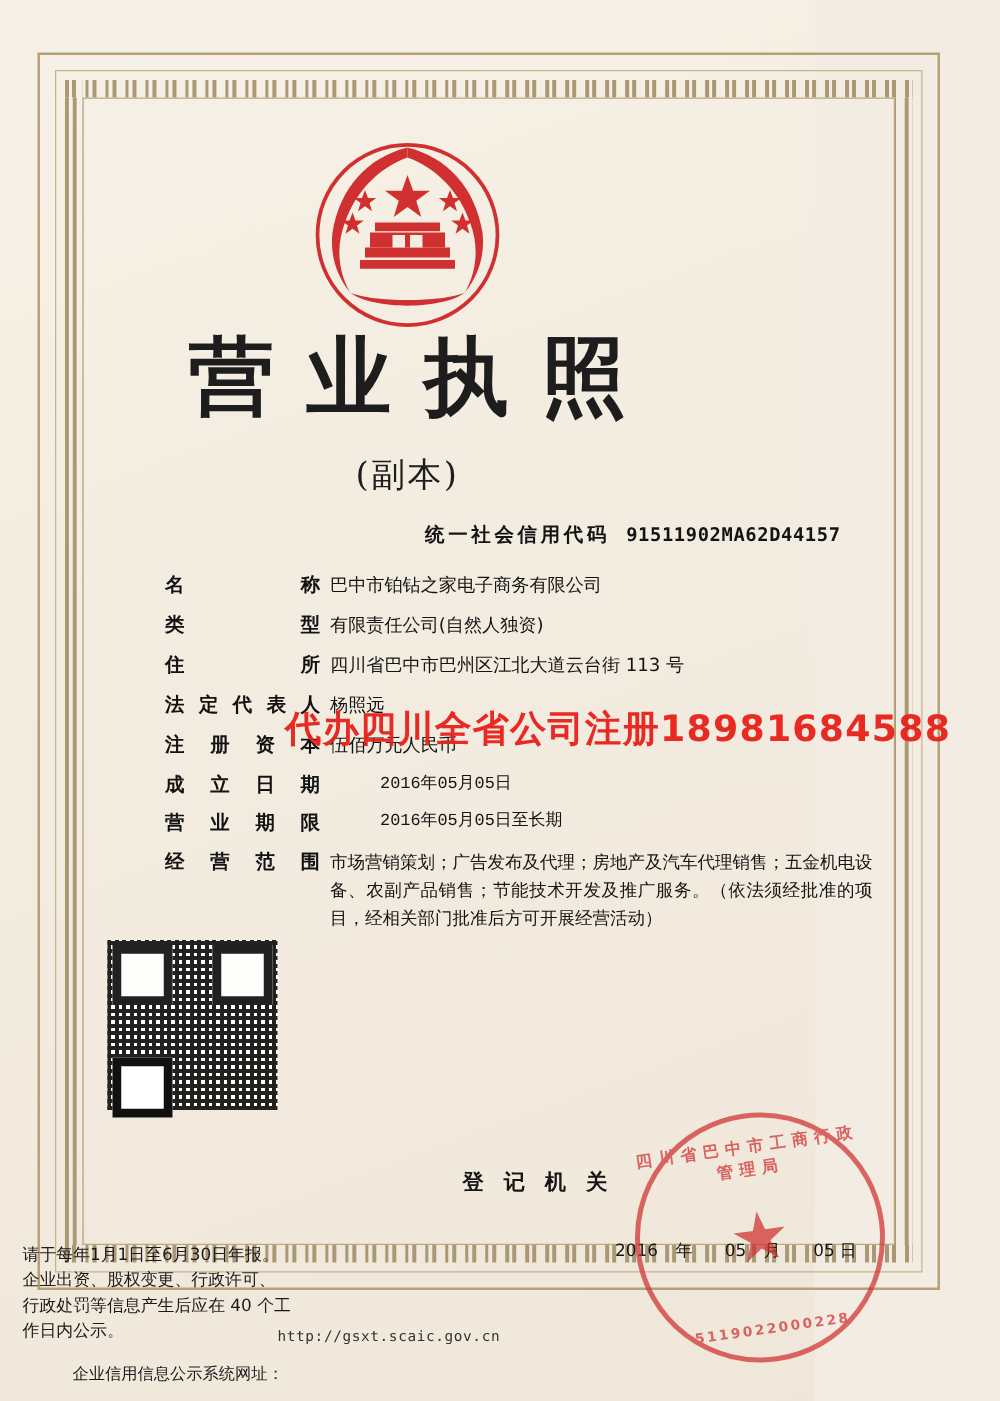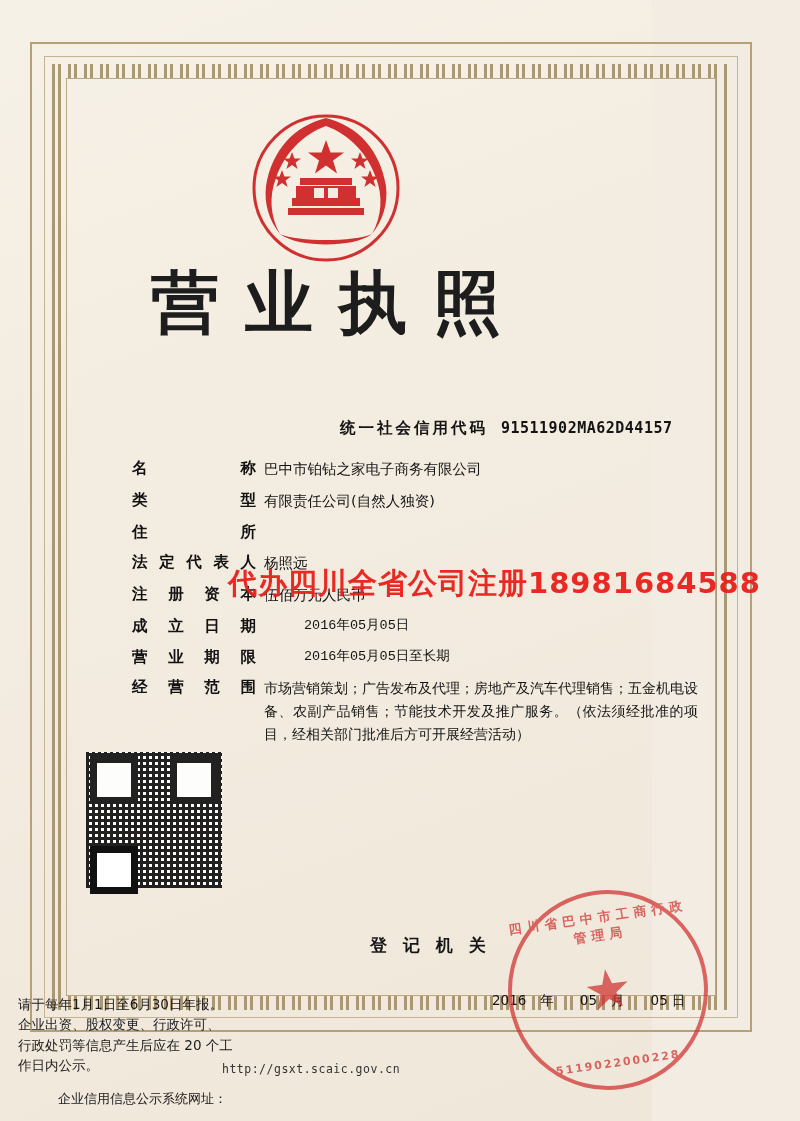--- a/index.html
+++ b/index.html
@@ -341,20 +341,21 @@
         <polygon points="90,40 94.5,52.5 108,52.5 97,60.5 101,73.5 90,65.5 79,73.5 83,60.5 72,52.5 85.5,52.5"></polygon>
         <polygon points="56,52 58.4,58.4 65,58.4 59.6,62.4 61.6,69 56,65 50.4,69 52.4,62.4 47,58.4 53.6,58.4"></polygon>
         <polygon points="124,52 126.4,58.4 133,58.4 127.6,62.4 129.6,69 124,65 118.4,69 120.4,62.4 115,58.4 121.6,58.4"></polygon>
         <polygon points="46,70 48.4,76.4 55,76.4 49.6,80.4 51.6,87 46,83 40.4,87 42.4,80.4 37,76.4 43.6,76.4"></polygon>
         <polygon points="134,70 136.4,76.4 143,76.4 137.6,80.4 139.6,87 134,83 128.4,87 130.4,80.4 125,76.4 131.6,76.4"></polygon>
       </g>
     </svg>
   </div>
 
   <div id="doc-title" class="nosel">营业执照</div>
+  <div id="doc-subtitle" class="nosel">(副本)</div>
 
   <div id="credit-code-row">
     <span class="lbl">统一社会信用代码</span>
     <span class="val">91511902MA62D44157</span>
   </div>
 
   <div id="fields">
 
     <div class="field-row">
       <div class="field-label">
@@ -370,20 +371,21 @@
           <span>型</span>
       </div>
       <div class="field-value">有限责任公司(自然人独资)</div>
     </div>
 
     <div class="field-row">
       <div class="field-label">
         <span>住</span>
           <span>所</span>
       </div>
+      <div class="field-value">四川省巴中市巴州区江北大道云台街 113 号</div>
     </div>
 
     <div class="field-row">
       <div class="field-label">
         <span>法</span>
           <span>定</span>
           <span>代</span>
           <span>表</span>
           <span>人</span>
       </div>
@@ -449,20 +451,20 @@
     <div class="seal-top-text">四川省巴中市工商行政管理局</div>
     <div class="seal-star">★</div>
     <div class="seal-bottom-text">5119022000228</div>
   </div>
 
   <div id="ad-watermark">代办四川全省公司注册18981684588</div>
 
   <div id="footer-left-note">
     <div>请于每年1月1日至6月30日年报。</div>
     <div>企业出资、股权变更、行政许可、</div>
-    <div>行政处罚等信息产生后应在 20 个工</div>
+    <div>行政处罚等信息产生后应在 40 个工</div>
     <div>作日内公示。</div>
   </div>
 
   <div id="footer-url">http://gsxt.scaic.gov.cn</div>
   <div id="footer-site-label">企业信用信息公示系统网址：</div>
 
 </div>
 
 </body></html>

